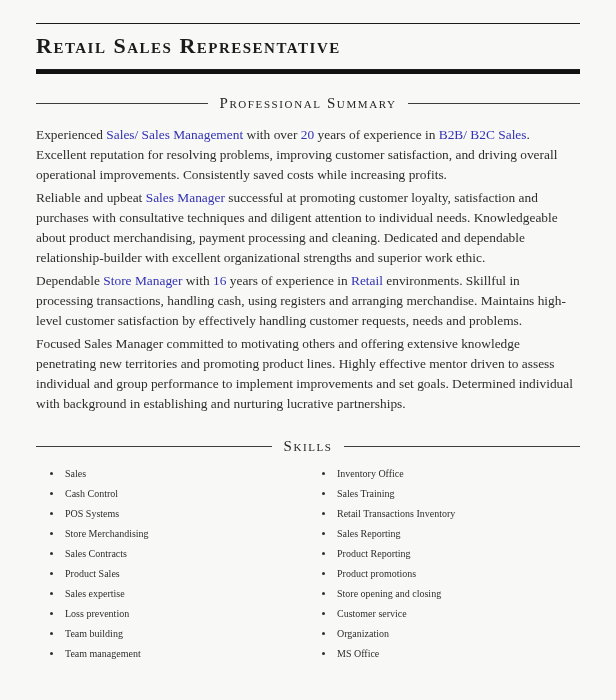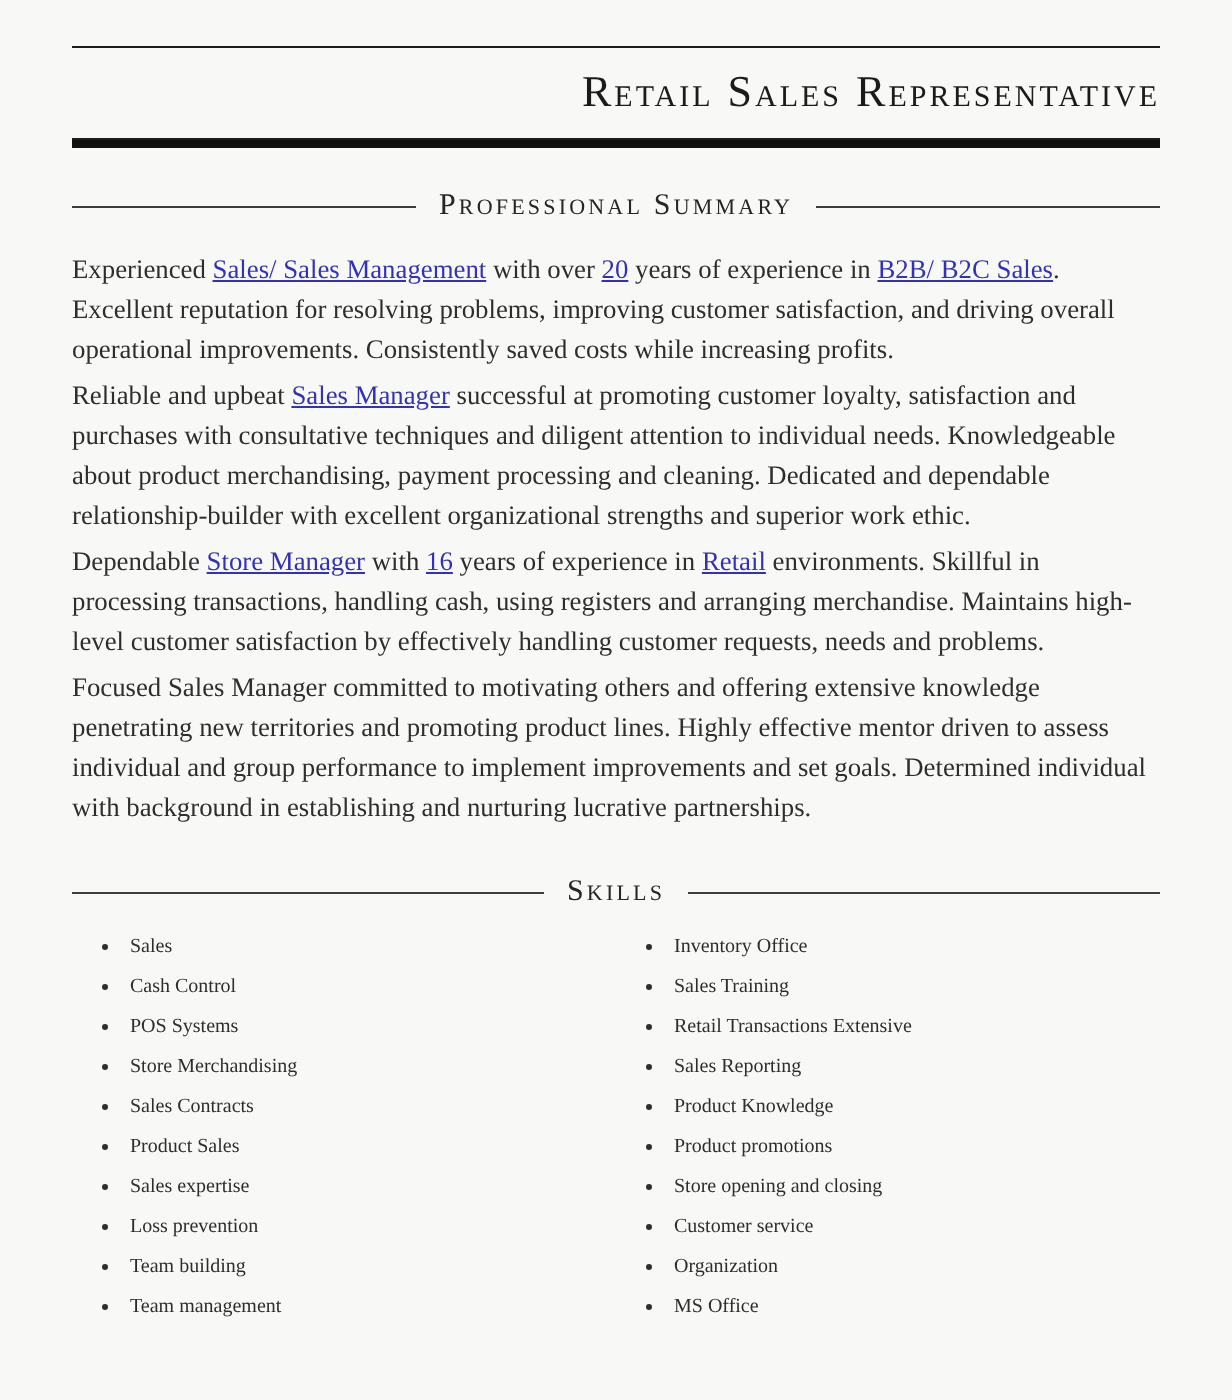--- a/index.html
+++ b/index.html
@@ -11,23 +11,23 @@
     background: #f8f8f7;
     color: #2e2e2e;
     font-family: "Liberation Serif", "DejaVu Serif", serif;
   }
   .page { padding: 23px 36px 0 36px; }
 
   .top-rule { border-top: 1px solid #1c1c1c; height: 0; }
 
   .title {
     margin: 9px 0 10px 0;
-    text-align: right;
+    text-align: left;
     font-variant: small-caps;
-    font-weight: normal;
+    font-weight: bold;
     font-size: 22px;
     letter-spacing: 1.5px;
     color: #1b1b1b;
   }
 
   .double-rule {
     height: 3px;
     border-top: 1px solid #1c1c1c;
     border-bottom: 4px solid #111;
     margin: 0 0 21px 0;
@@ -47,21 +47,21 @@
     letter-spacing: 1.6px;
     color: #262626;
     white-space: nowrap;
   }
 
   .summary p {
     margin: 0 0 3px 0;
     font-size: 13.4px;
     line-height: 20px;
   }
-  .link { color: #3232b4; cursor: pointer; text-decoration: underline; }
+  .link { color: #3232b4; cursor: pointer; }
 
   .skills-grid {
     display: grid;
     grid-template-columns: 1fr 1fr;
     margin-top: 2px;
   }
   .skills-grid ul { margin: 0; padding: 0 0 0 27px; list-style: disc; }
   .skills-grid li {
     font-size: 10px;
     line-height: 20px;
@@ -108,23 +108,23 @@
         <li>Sales Contracts</li>
         <li>Product Sales</li>
         <li>Sales expertise</li>
         <li>Loss prevention</li>
         <li>Team building</li>
         <li>Team management</li>
       </ul>
     <ul>
         <li>Inventory Office</li>
         <li>Sales Training</li>
-        <li>Retail Transactions Extensive</li>
+        <li>Retail Transactions Inventory</li>
         <li>Sales Reporting</li>
-        <li>Product Knowledge</li>
+        <li>Product Reporting</li>
         <li>Product promotions</li>
         <li>Store opening and closing</li>
         <li>Customer service</li>
         <li>Organization</li>
         <li>MS Office</li>
       </ul>
   </div>
 
 </div>
 

